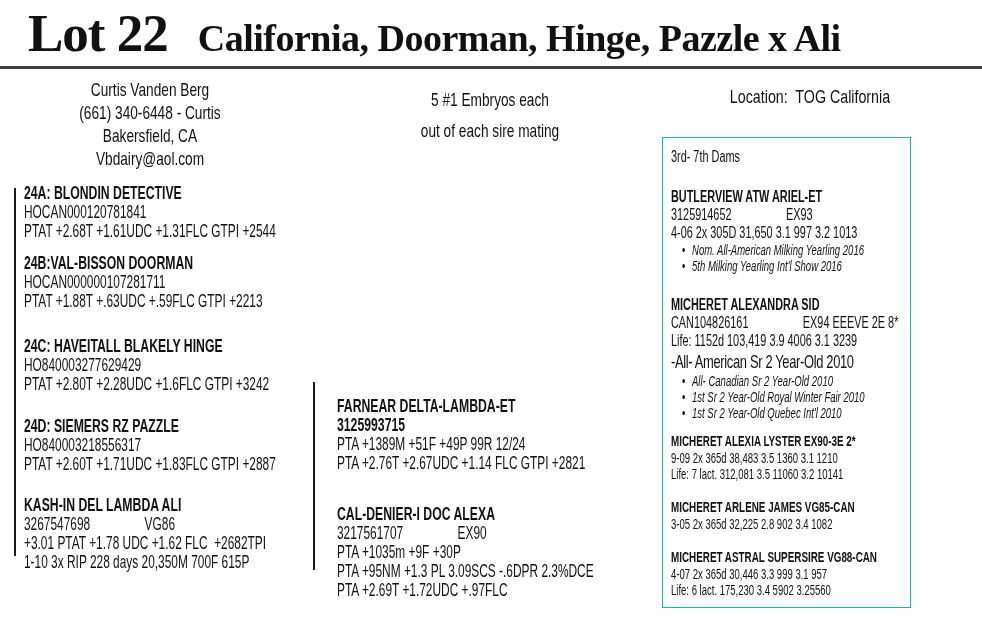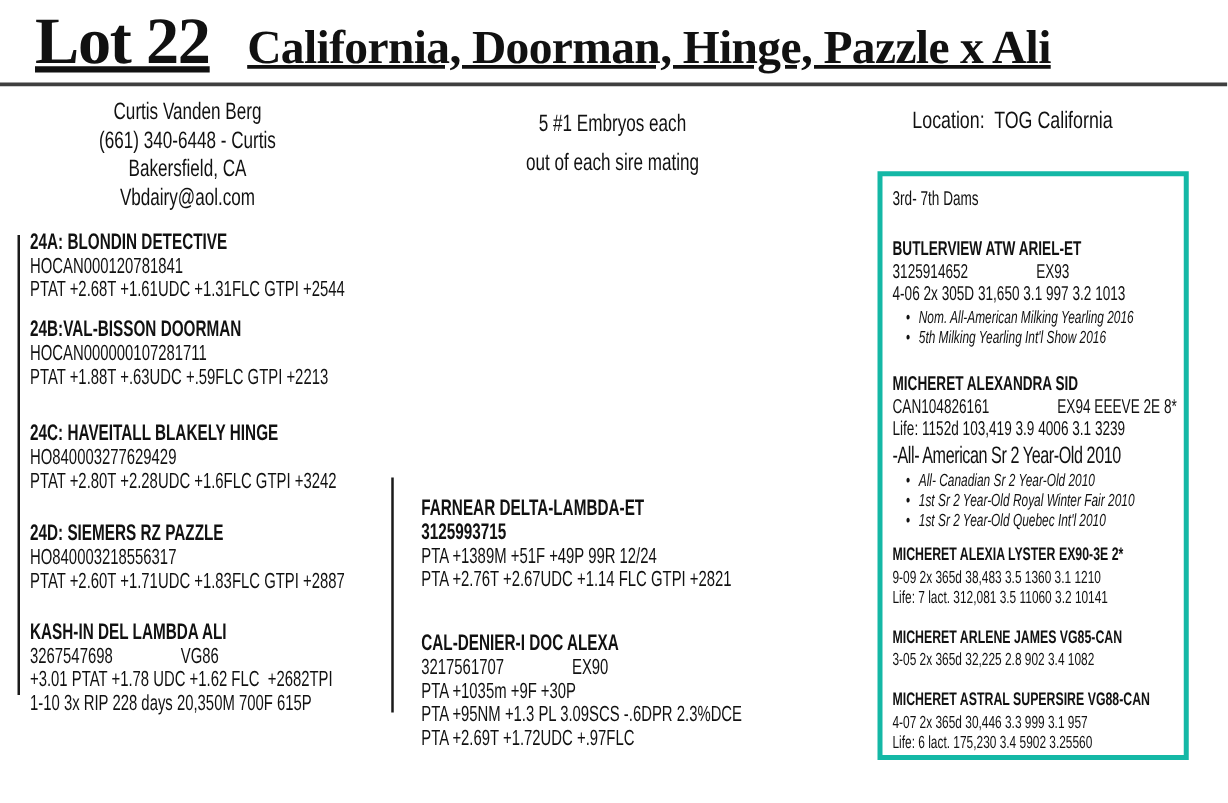--- a/index.html
+++ b/index.html
@@ -1,21 +1,21 @@
 <!DOCTYPE html>
 <html><head>
 <meta charset="utf-8">
 <style>
   html,body{margin:0;padding:0;background:#ffffff;}
   .page{
     position:relative;width:982px;height:642px;background:#ffffff;
     font-family:"Liberation Sans",sans-serif;color:#111;overflow:hidden;
   }
   
-  .header{position:absolute;left:28px;top:0;height:66px;display:flex;align-items:baseline;gap:30px;text-decoration:underline;}
+  .header{position:absolute;left:28px;top:0;height:66px;display:flex;align-items:baseline;gap:30px;}
   .lot{font-family:"Liberation Serif",serif;font-weight:bold;font-size:53px;line-height:66px;letter-spacing:-1px;white-space:pre;}
   .lot-title{font-family:"Liberation Serif",serif;font-weight:bold;font-size:38px;letter-spacing:-0.5px;white-space:pre;}
   .top-rule{position:absolute;left:0;top:66px;width:982px;height:3px;background:#3f3f3f;}
   
   .cond{transform:scaleX(0.68);transform-origin:0 0;}
   .cond-c{transform:scaleX(0.72);transform-origin:50% 0;}
   .line{white-space:pre;}
   
   .contact{position:absolute;left:0;top:78px;width:300px;text-align:center;font-size:19px;line-height:23px;}
   .offer{position:absolute;left:350px;top:84px;width:280px;text-align:center;font-size:19px;line-height:31px;}
@@ -26,21 +26,21 @@
   .ename{font-weight:bold;font-size:18px;line-height:19px;white-space:pre;}
   .eline{font-size:17.5px;line-height:19px;white-space:pre;}
   .score{margin-left:80px;}
   
   .mid-col{position:absolute;left:337px;top:394px;width:460px;font-size:18px;}
   .ename-b{font-weight:bold;font-size:18px;line-height:19px;white-space:pre;}
   
   .vline-left{position:absolute;left:14px;top:188px;width:2px;height:368px;background:#1a1a1a;}
   .vline-mid{position:absolute;left:313px;top:382px;width:2px;height:188px;background:#1a1a1a;}
   
-  .dams-box{position:absolute;left:662px;top:137px;width:249px;height:471px;border:4px solid #14b8a6;box-sizing:border-box;margin-left:40px;}
+  .dams-box{position:absolute;left:662px;top:137px;width:249px;height:471px;border:1px solid #14b8a6;box-sizing:border-box;}
   .box-inner{position:absolute;left:8px;top:0;width:430px;transform:scaleX(0.68);transform-origin:0 0;}
   .box-title{position:absolute;top:10px;left:0;font-size:16px;white-space:pre;}
   .bentry{position:absolute;left:0;}
   .bname{font-weight:bold;font-size:16px;line-height:18px;white-space:pre;}
   .bname-sm{font-weight:bold;font-size:14.5px;line-height:17px;white-space:pre;}
   .bline{font-size:16px;line-height:18px;white-space:pre;}
   .bline-sm{font-size:14px;line-height:16px;white-space:pre;}
   .bhighlight{font-size:19px;line-height:23px;letter-spacing:-0.5px;white-space:pre;}
   .bullet{display:flex;font-style:italic;font-size:14px;line-height:16px;white-space:pre;}
   .bullet::before{content:"\2022";font-style:normal;margin:0 10px 0 16px;}

